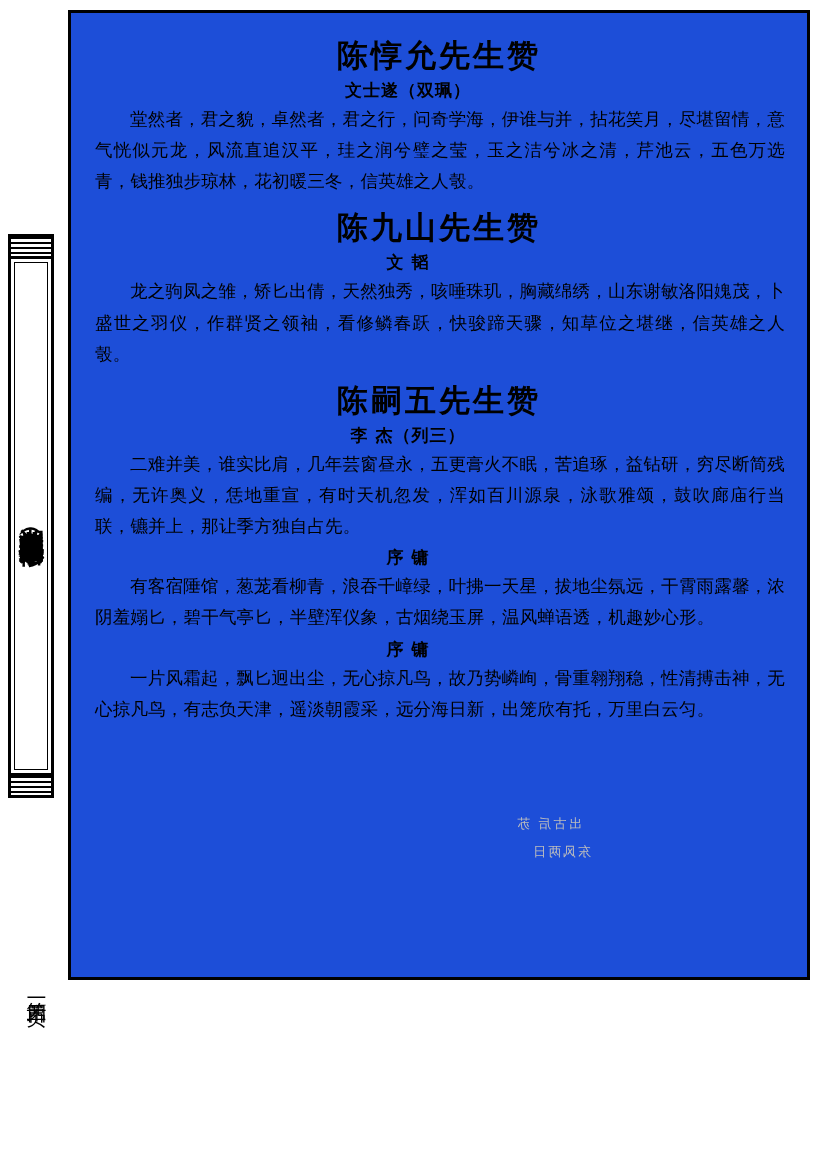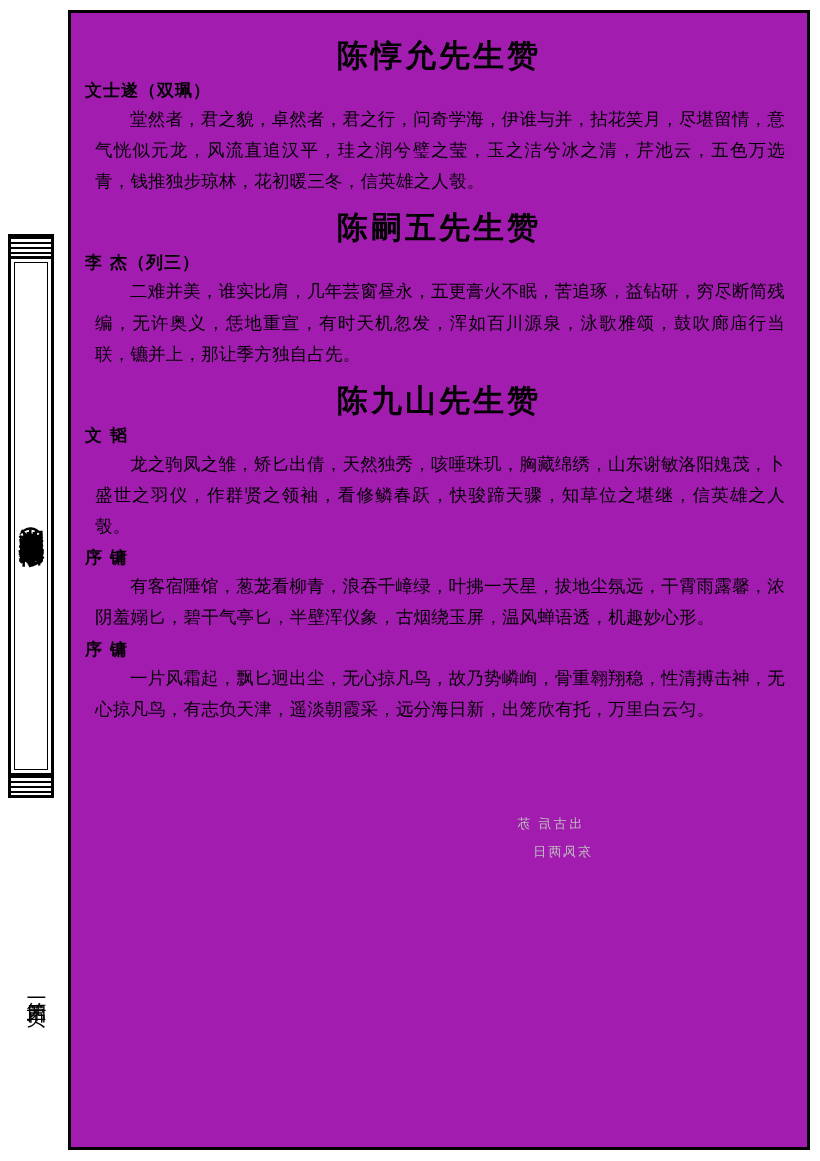--- a/index.html
+++ b/index.html
@@ -80,24 +80,24 @@
     letter-spacing: 2px;
     white-space: nowrap;
   }
 
   
   #page-frame {
     position: absolute;
     left: 68px;
     top: 10px;
     width: 742px;
-    height: 1140px;
+    height: 970px;
     border: 3px solid #000;
     box-sizing: border-box;
-    background: #a21caf;
+    background: #1d4ed8;
   }
   #page-inner {
     position: absolute;
     left: 14px;
     top: 12px;
     right: 14px;
     bottom: 12px;
     overflow: hidden;
   }
 
@@ -105,21 +105,21 @@
 
   .sec-title {
     text-align: center;
     font-family: "DejaVu Serif", "Liberation Serif", serif;
     font-weight: bold;
     font-size: 31px;
     letter-spacing: 3px;
     margin: 10px 0 2px 0;
   }
   .sec-author {
-    text-align: left;
+    text-align: center;
     font-family: "DejaVu Serif", "Liberation Serif", serif;
     font-weight: bold;
     font-size: 17px;
     letter-spacing: 1px;
     padding-right: 62px;
     margin-bottom: 2px;
   }
   .sec-body {
     font-family: "DejaVu Sans", "Liberation Sans", sans-serif;
     font-size: 17.5px;
@@ -161,29 +161,29 @@
 <div id="page-frame">
   <div id="page-inner">
 
     <div class="section">
       <div class="sec-title">陈惇允先生赞</div>
       <div class="sec-author">文士遂（双珮）</div>
       <div class="sec-body">堂然者，君之貌，卓然者，君之行，问奇学海，伊谁与并，拈花笑月，尽堪留情，意气恍似元龙，风流直追汉平，珪之润兮璧之莹，玉之洁兮冰之清，芹池云，五色万选青，钱推独步琼林，花初暖三冬，信英雄之人彀。</div>
     </div>
 
     <div class="section">
+      <div class="sec-title">陈九山先生赞</div>
+      <div class="sec-author">文 韬</div>
+      <div class="sec-body">龙之驹凤之雏，矫匕出倩，天然独秀，咳唾珠玑，胸藏绵绣，山东谢敏洛阳媿茂，卜盛世之羽仪，作群贤之领袖，看修鳞春跃，快骏蹄天骤，知草位之堪继，信英雄之人彀。</div>
+    </div>
+
+    <div class="section">
       <div class="sec-title">陈嗣五先生赞</div>
       <div class="sec-author">李 杰（列三）</div>
       <div class="sec-body">二难并美，谁实比肩，几年芸窗昼永，五更膏火不眠，苦追琢，益钻研，穷尽断简残编，无许奥义，恁地重宣，有时天机忽发，浑如百川源泉，泳歌雅颂，鼓吹廊庙行当联，镳并上，那让季方独自占先。</div>
-    </div>
-
-    <div class="section">
-      <div class="sec-title">陈九山先生赞</div>
-      <div class="sec-author">文 韬</div>
-      <div class="sec-body">龙之驹凤之雏，矫匕出倩，天然独秀，咳唾珠玑，胸藏绵绣，山东谢敏洛阳媿茂，卜盛世之羽仪，作群贤之领袖，看修鳞春跃，快骏蹄天骤，知草位之堪继，信英雄之人彀。</div>
     </div>
 
 
     <div class="section">
       <div class="sec-author">序 镛</div>
       <div class="sec-body">有客宿陲馆，葱茏看柳青，浪吞千嶂绿，叶拂一天星，拔地尘氛远，干霄雨露馨，浓阴羞嫋匕，碧干气亭匕，半壁浑仪象，古烟绕玉屏，温风蝉语透，机趣妙心形。</div>
     </div>
 
     <div class="section">
       <div class="sec-author">序 镛</div>

